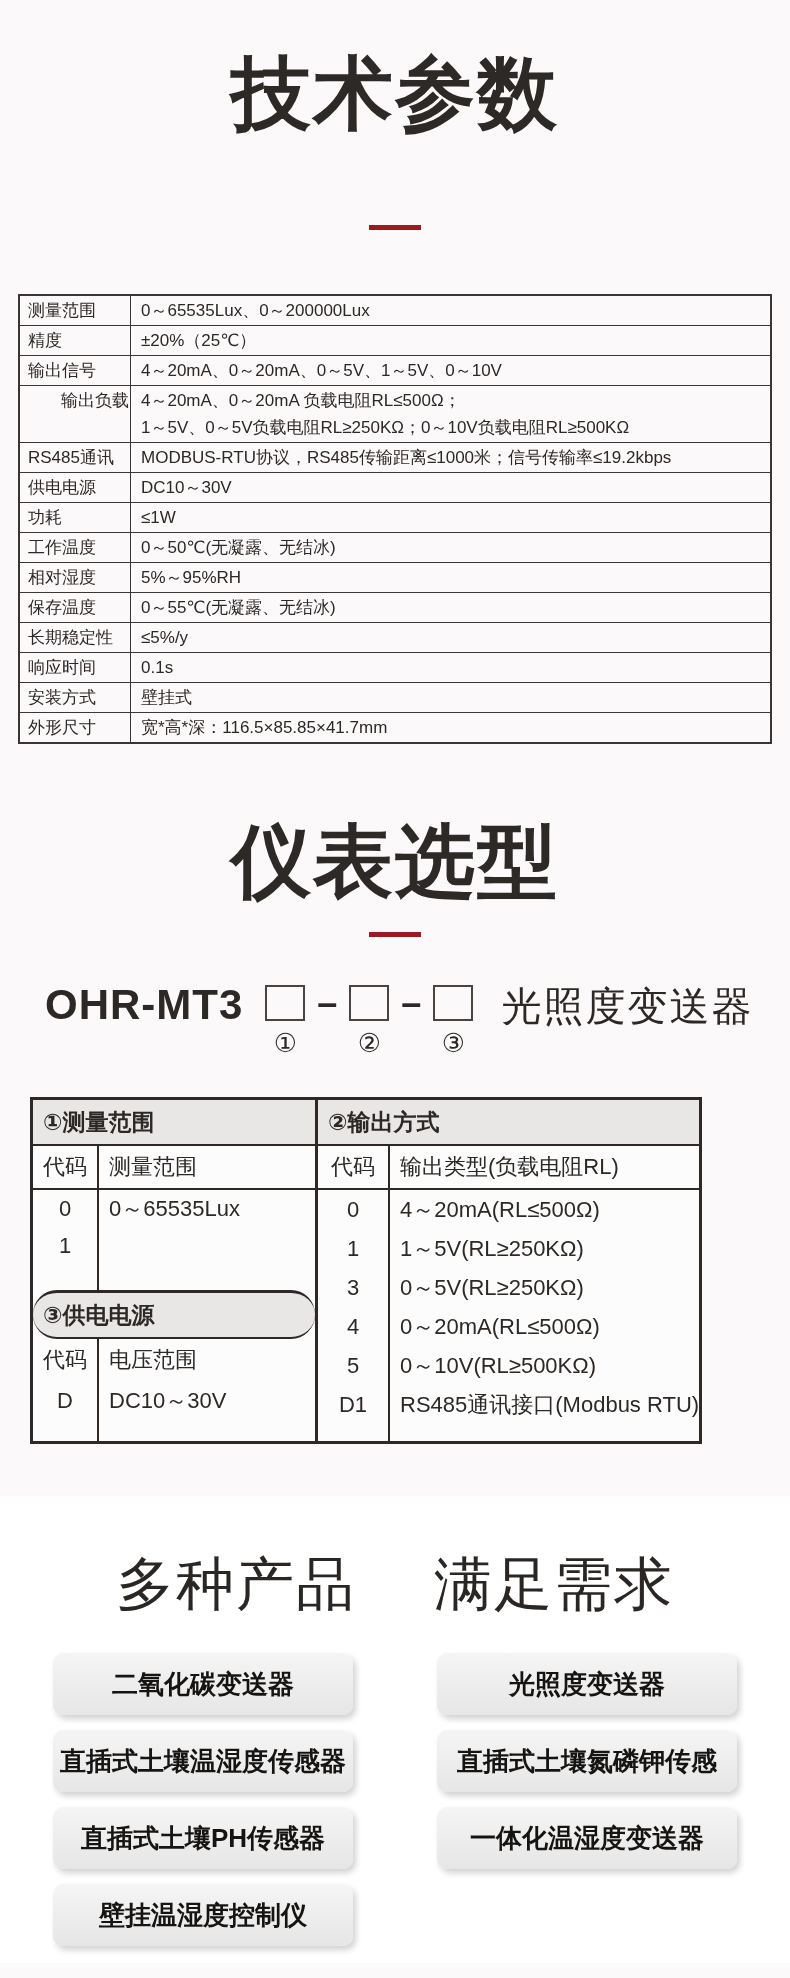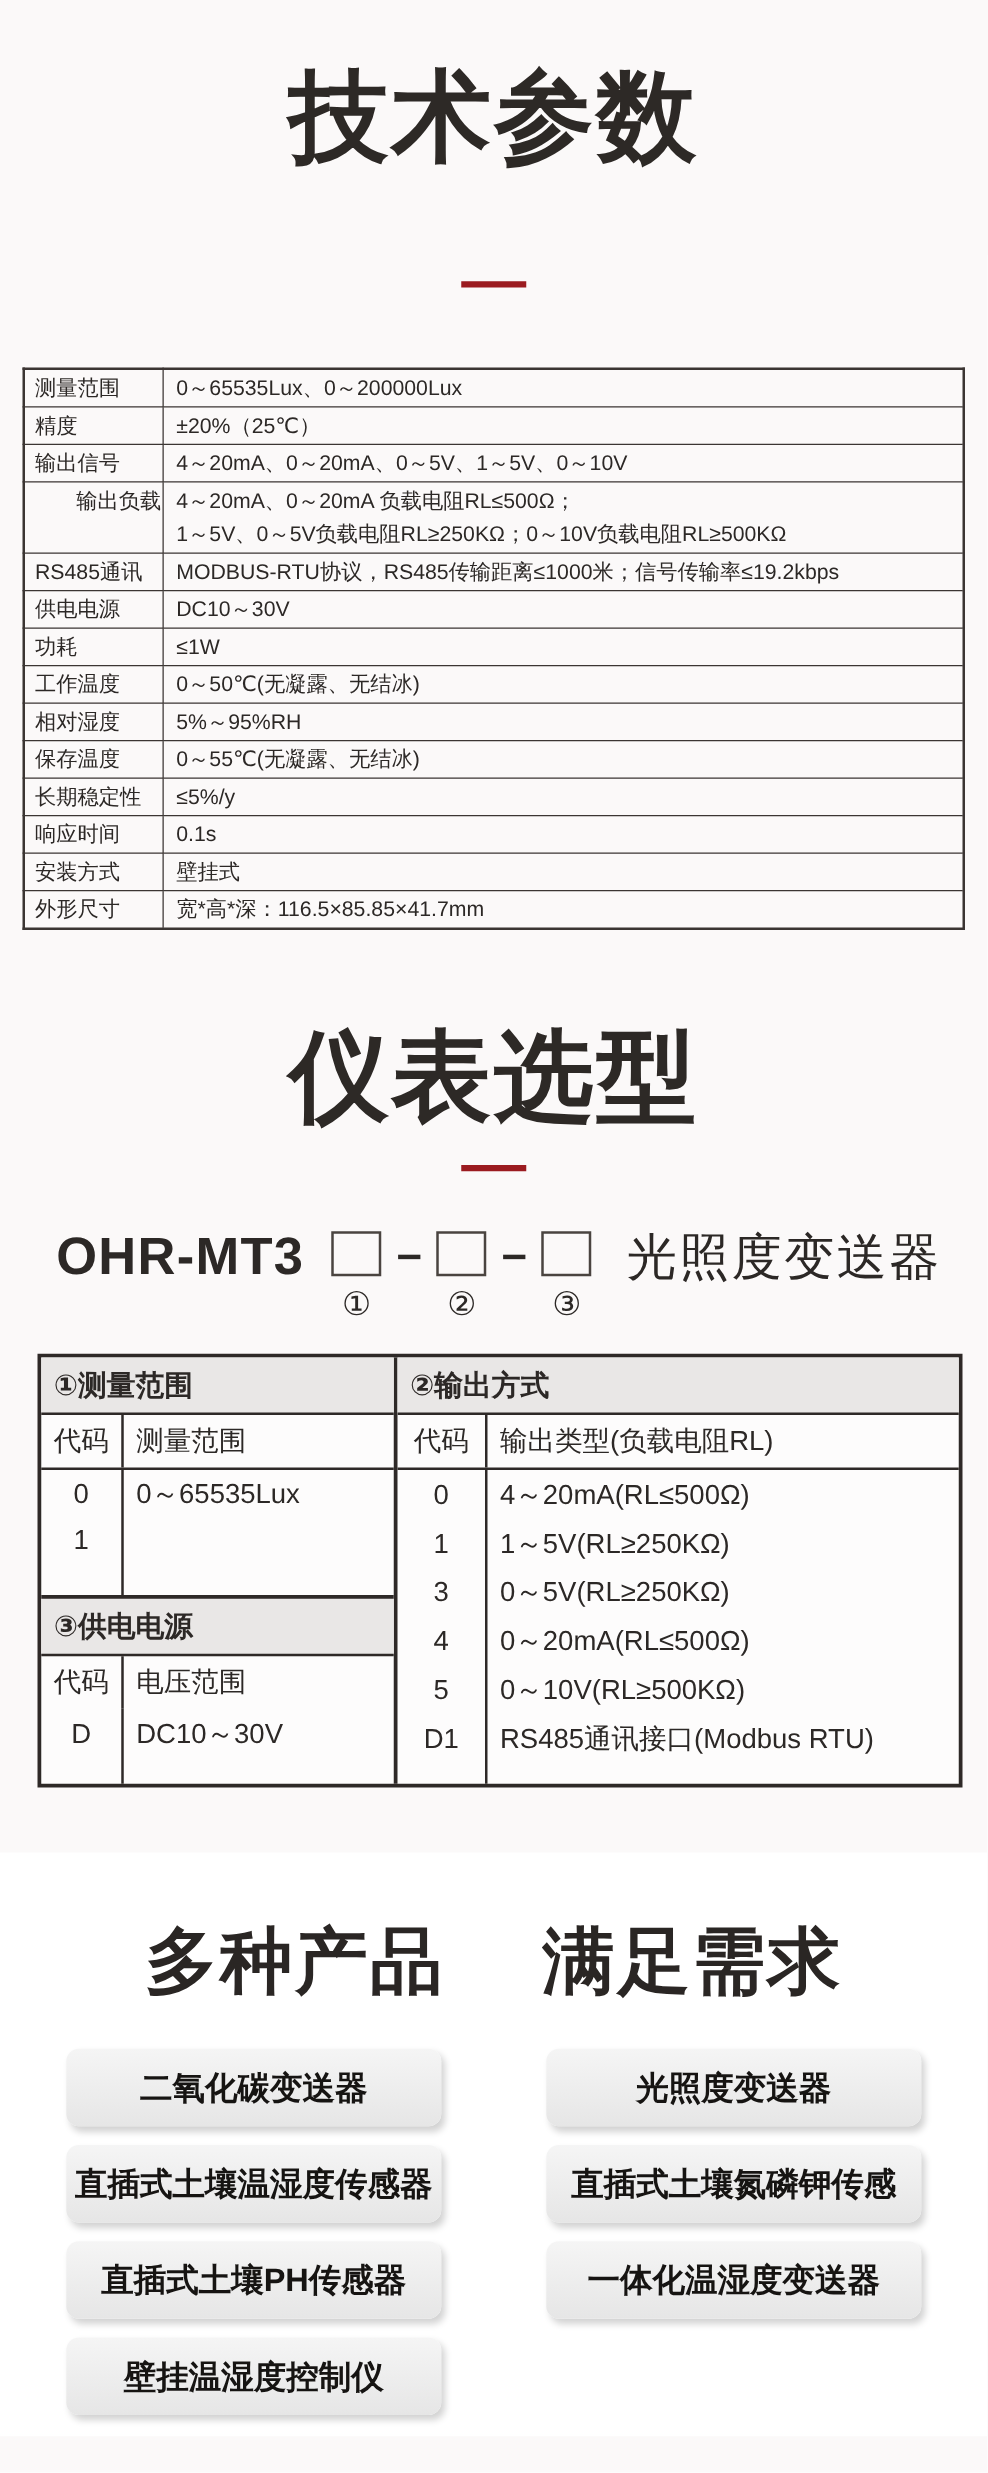--- a/index.html
+++ b/index.html
@@ -26,44 +26,44 @@
   
   .model-line{display:flex;align-items:flex-start;margin:48px 16px 0 45px;}
   .model-prefix{font-size:42px;line-height:40px;font-weight:bold;letter-spacing:1px;margin-right:16px;}
   .slot{display:flex;flex-direction:column;align-items:center;margin:0 6px;}
   .slot-box{width:36px;height:32px;border:2px solid #4a4440;background:transparent;}
   .slot-num{margin-top:8px;font-size:26px;line-height:28px;}
   .model-dash{font-size:36px;line-height:36px;font-weight:bold;margin:0 6px;}
   .model-suffix{font-size:40px;line-height:42px;margin-left:22px;letter-spacing:2px;}
 
   
-  .sel-table{display:flex;width:740px;height:347px;margin:26px 0 0 30px;border:3px solid #2e2927;box-sizing:border-box;font-size:22px;background:#fdfcfc;}
+  .sel-table{display:flex;width:672px;height:347px;margin:40px 0 0 30px;border:3px solid #2e2927;box-sizing:border-box;font-size:22px;background:#fdfcfc;}
   .sel-left{width:282px;border-right:3px solid #2e2927;display:flex;flex-direction:column;flex-shrink:0;}
   .sel-right{flex:1;display:flex;flex-direction:column;}
   .sel-header{height:44px;line-height:44px;background:#e9e7e6;border-bottom:2px solid #2e2927;font-size:23px;font-weight:600;padding-left:10px;}
-  .sel-header.mid{border-top:3px solid #2e2927;}
+  .sel-header.mid{border-top:3px solid #2e2927;border-radius:24px;}
   .sel-colrow{display:flex;height:42px;line-height:42px;}
   .sel-colrow.under{border-bottom:2px solid #2e2927;}
   .codew-l{width:64px;border-right:2px solid #2e2927;text-align:center;flex-shrink:0;}
   .codew-r{width:70px;border-right:2px solid #2e2927;text-align:center;flex-shrink:0;}
   .valcol{flex:1;padding-left:10px;overflow:hidden;white-space:nowrap;}
   .sel-body{display:flex;}
   .sel-body .codes{display:flex;flex-direction:column;align-items:center;flex-shrink:0;}
   .sel-body .codes.codew-l{display:flex;}
   .sel-body .vals{flex:1;display:flex;flex-direction:column;padding-left:10px;}
   .rng-body{height:100px;}
   .pow-body{flex:1;}
   .out-body{flex:1;}
   .row37{height:37px;line-height:37px;white-space:nowrap;}
   .row39{height:39px;line-height:39px;white-space:nowrap;}
   .row40{height:40px;line-height:40px;white-space:nowrap;}
 
   
   .products{background:#ffffff;margin-top:52px;padding:55px 0 17px;}
-  .prod-title{display:flex;justify-content:center;gap:78px;font-size:58px;line-height:66px;font-weight:bold;color:#2a2624;letter-spacing:2px;}
+  .prod-title{display:flex;justify-content:center;gap:78px;font-size:58px;line-height:66px;font-weight:normal;color:#2a2624;letter-spacing:2px;}
   .btn-grid{display:grid;grid-template-columns:300px 300px;column-gap:84px;row-gap:15px;justify-content:center;margin-top:36px;}
   .pbtn{height:62px;line-height:62px;text-align:center;background:linear-gradient(#f5f5f5,#e6e6e6);border-radius:10px;box-shadow:3px 4px 6px rgba(0,0,0,0.18);font-size:26px;font-weight:bold;color:#161412;cursor:pointer;overflow:hidden;white-space:nowrap;}
 </style>
 </head>
 <body>
 
 <div class="page">
 
   <h1 class="big-title title-tech">技术参数</h1>
   <div class="red-bar bar-1"></div>

